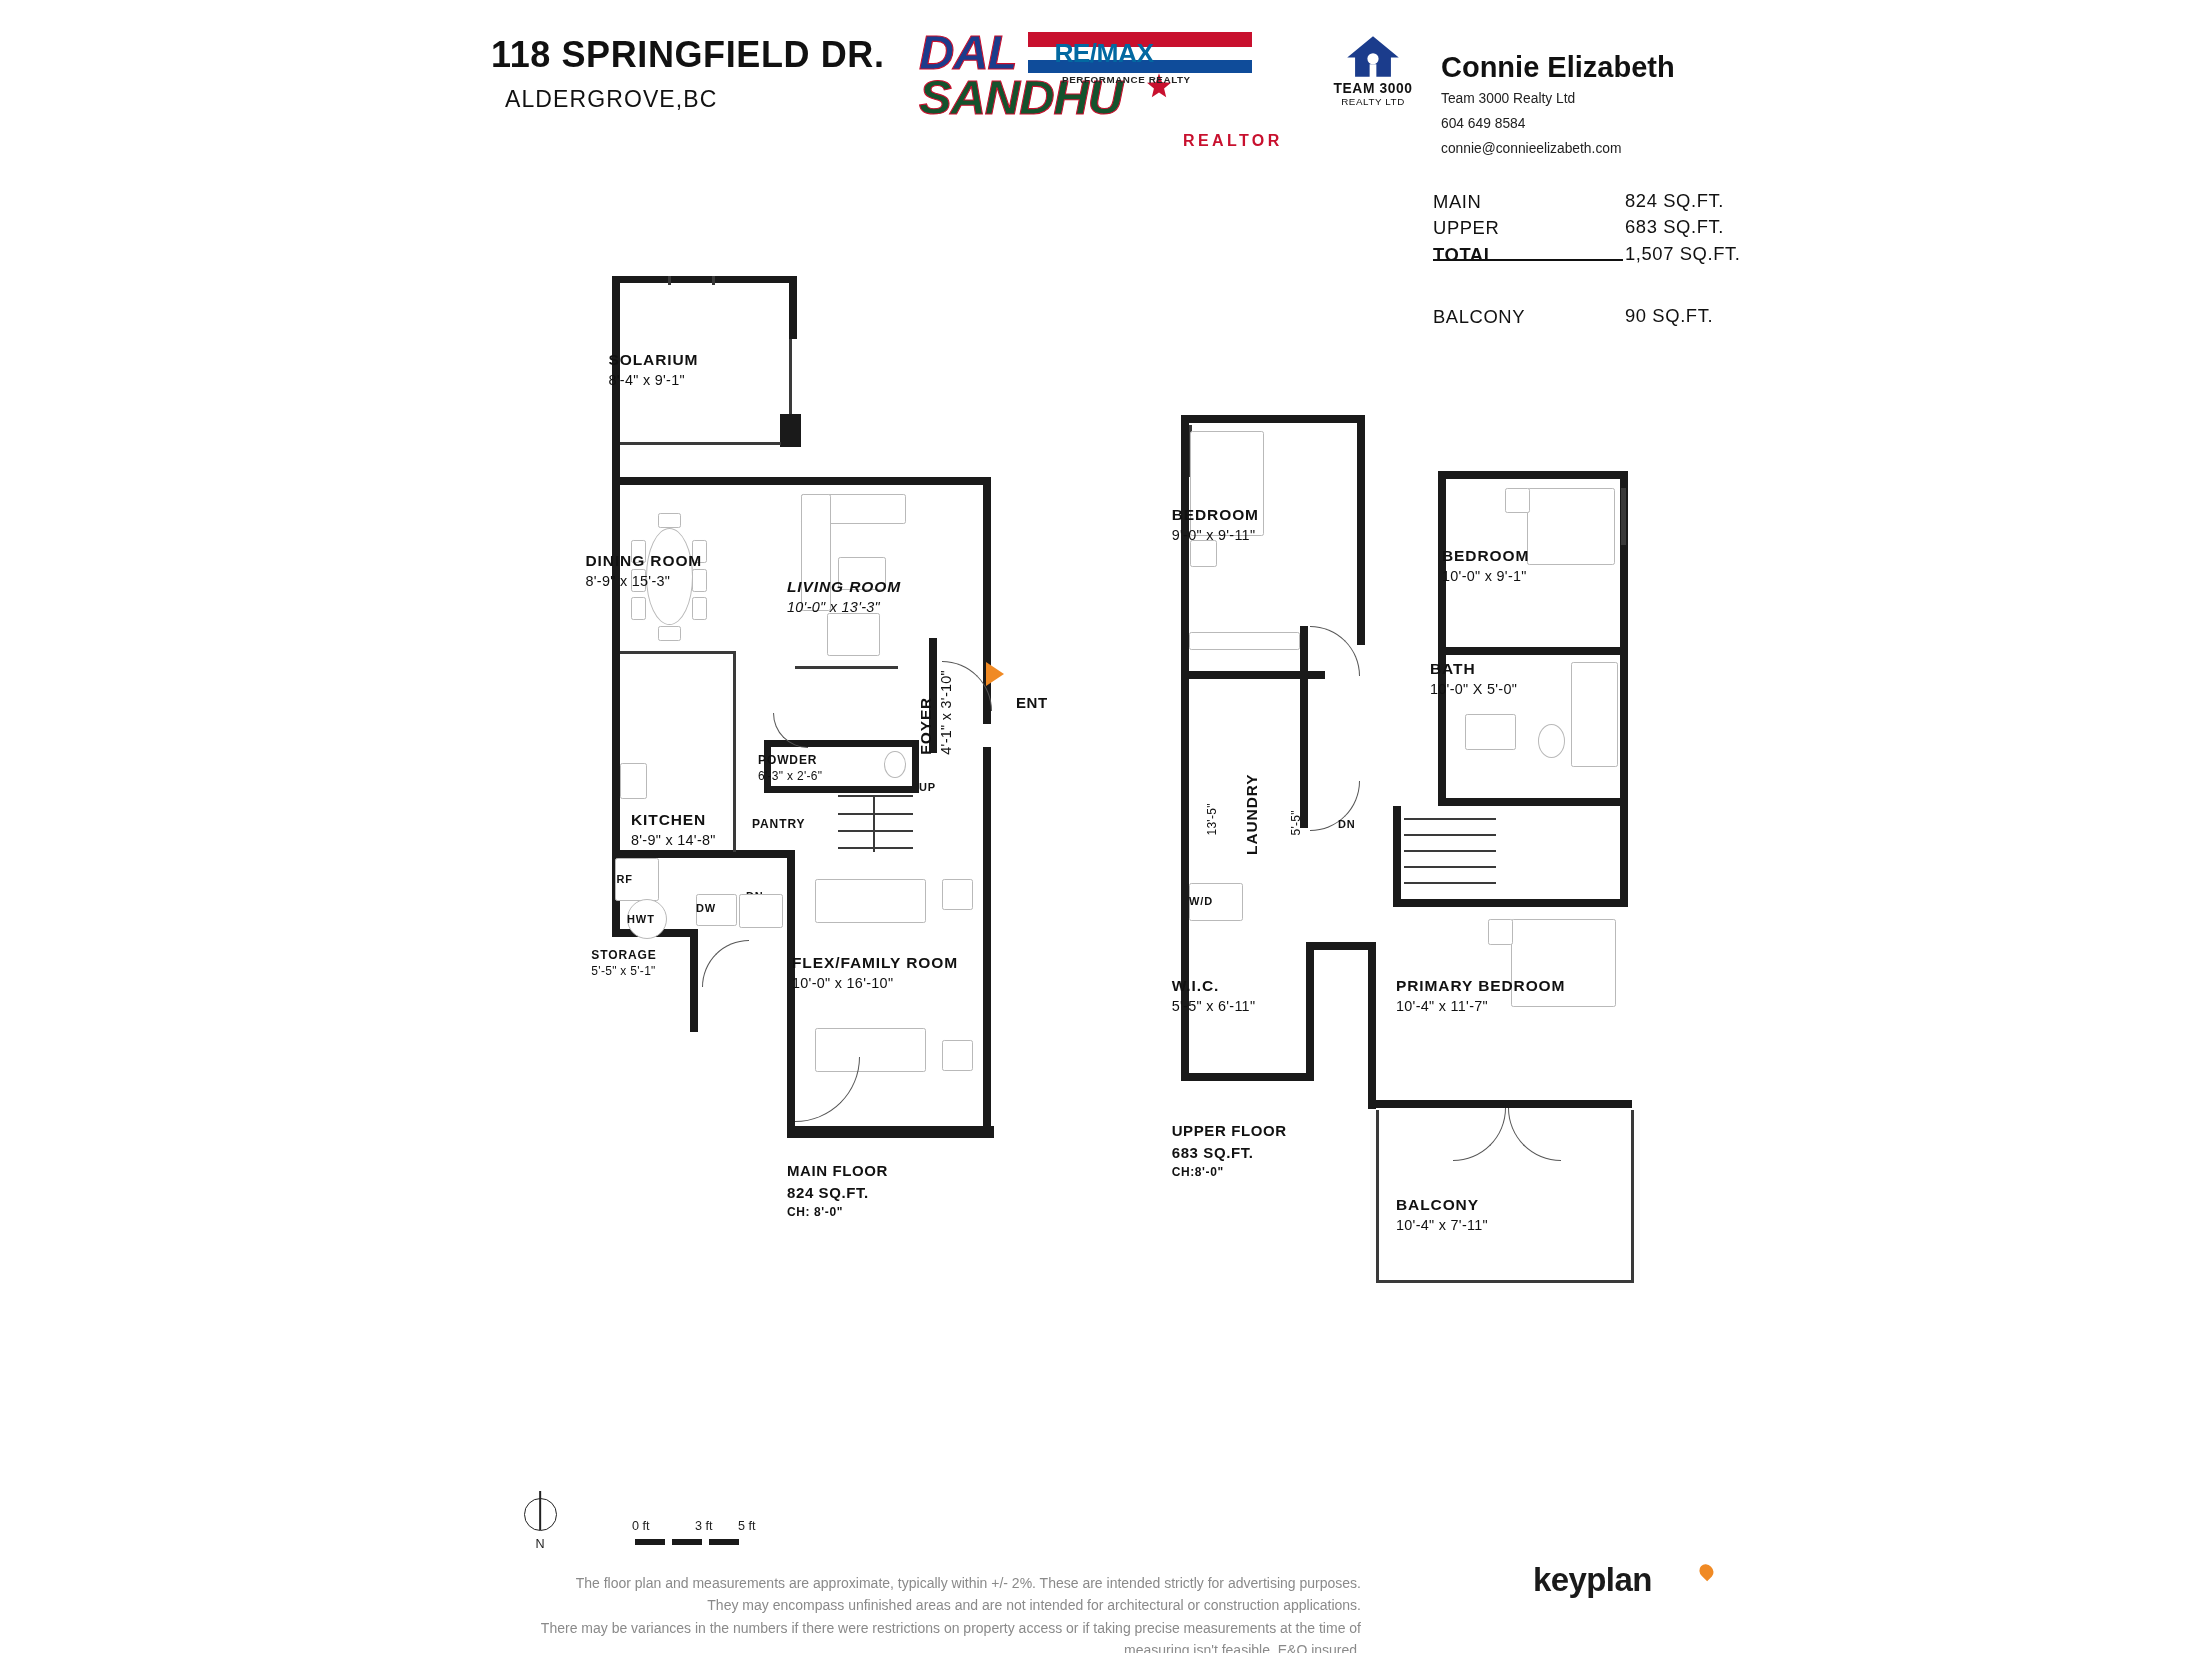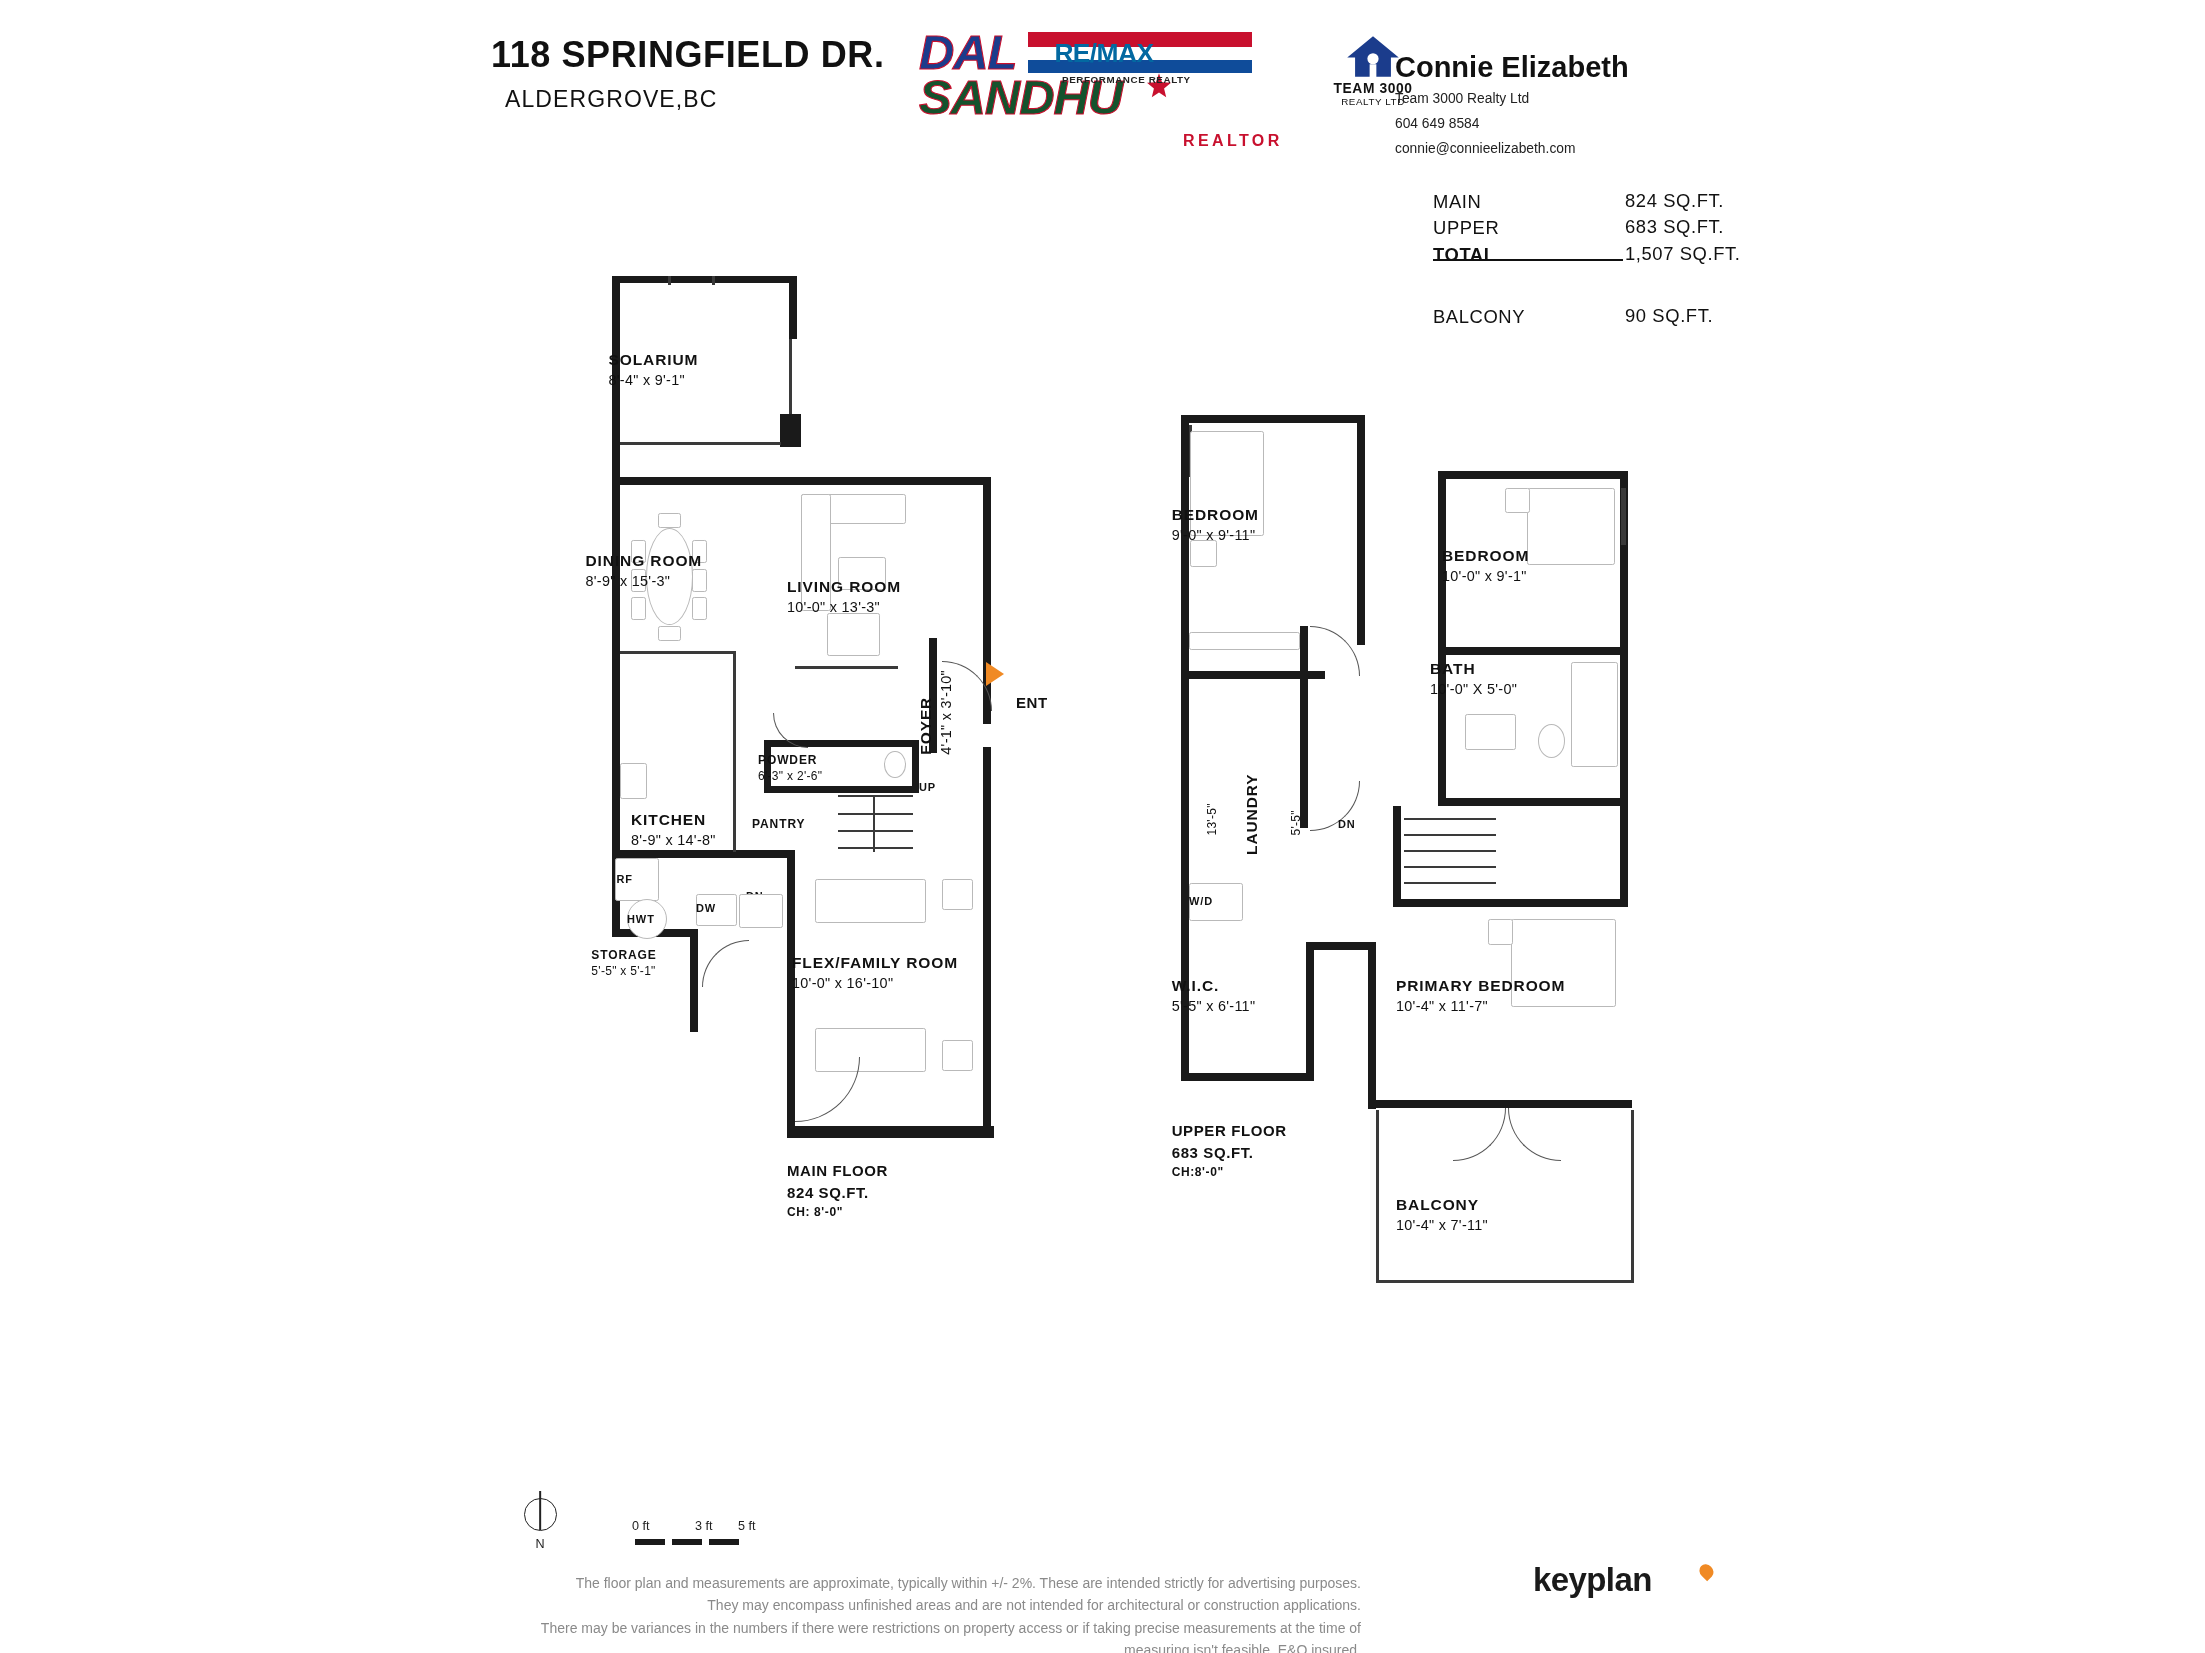--- a/index.html
+++ b/index.html
@@ -24,21 +24,21 @@
   .remax .bar2{position:absolute;left:0;top:15px;width:224px;height:12.6px;background:#fff;}
   .remax .bar3{position:absolute;left:0;top:27.6px;width:224px;height:13.8px;background:#0f4c9a;}
   .remax .txt{position:absolute;left:26.4px;top:5.7px;font-size:26.4px;font-weight:bold;color:#0369a1;letter-spacing:-0.6px;}
   .remax .sub{position:absolute;left:34px;top:42px;font-size:9.8px;font-weight:bold;color:#222;letter-spacing:0.6px;}
 
   .team3000{position:absolute;left:1324px;top:33px;width:98px;height:98px;text-align:center;}
   .team3000 .house{width:56px;height:45px;margin:1.1px auto 0;}
   .team3000 .t1{font-size:13.8px;font-weight:bold;color:#111;letter-spacing:0.6px;}
   .team3000 .t2{font-size:9.8px;color:#111;letter-spacing:0.6px;}
 
-  .agent{position:absolute;left:1395px;top:51px;width:402px;}
+  .agent{position:absolute;left:1441px;top:51px;width:402px;}
   .agent .nm{font-size:29px;font-weight:bold;color:#111;}
   .agent .ln{font-size:13.8px;color:#222;margin-top:4.6px;line-height:1.5;}
 
   
   .areas{position:absolute;left:1433px;top:190px;width:333px;font-size:18.4px;color:#111;}
   .areas .row{position:relative;height:26.4px;}
   .areas .lbl{position:absolute;left:0;top:0;letter-spacing:0.6px;}
   .areas .val{position:absolute;left:192px;top:0;letter-spacing:0.6px;}
   .areas .bold{font-weight:bold;}
   .areas .rule{position:absolute;left:0;top:69px;width:190px;height:1.7px;background:#111;}
@@ -184,21 +184,21 @@
       <div class="nm">DINING ROOM</div>
       <div class="dim">8'-9" x 15'-3"</div>
     </div>
 
     <div class="furn" style="left:204px;top:224px;width:103px;height:27.6px;"></div>
     <div class="furn" style="left:204px;top:224px;width:27.6px;height:115px;"></div>
     <div class="furn" style="left:230px;top:343px;width:51px;height:41px;"></div>
     <div class="furn" style="left:241px;top:287px;width:46px;height:31px;"></div>
     <div class="thin" style="left:198px;top:396px;width:103px;height:3.4px;"></div>
 
-    <div class="lbl" style="left:190px;top:307px;width:172px;">
+    <div class="lbl" style="left:190px;top:307px;width:172px;font-style:italic;">
       <div class="nm">LIVING ROOM</div>
       <div class="dim">10'-0" x 13'-3"</div>
     </div>
 
     <div class="wall" style="left:332px;top:368px;width:8px;height:115px;"></div>
     <div class="door" style="left:345px;top:391px;width:49px;height:49px;border-left:none;border-bottom:none;border-radius:0 100% 0 0;"></div>
     <div class="lbl" style="left:322px;top:379px;width:34px;">
       <div class="rot90" style="width:103px;margin-left:-34px;margin-top:34px;">
         <div class="nm">FOYER</div>
         <div class="dim">4'-1" x 3'-10"</div>

